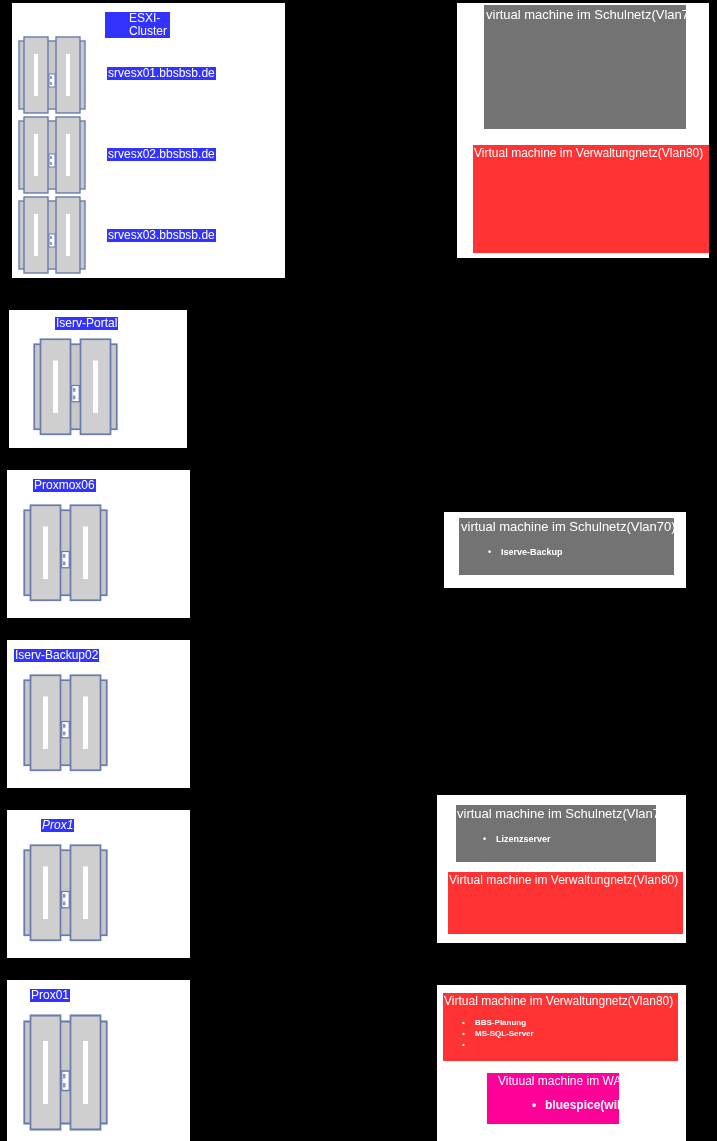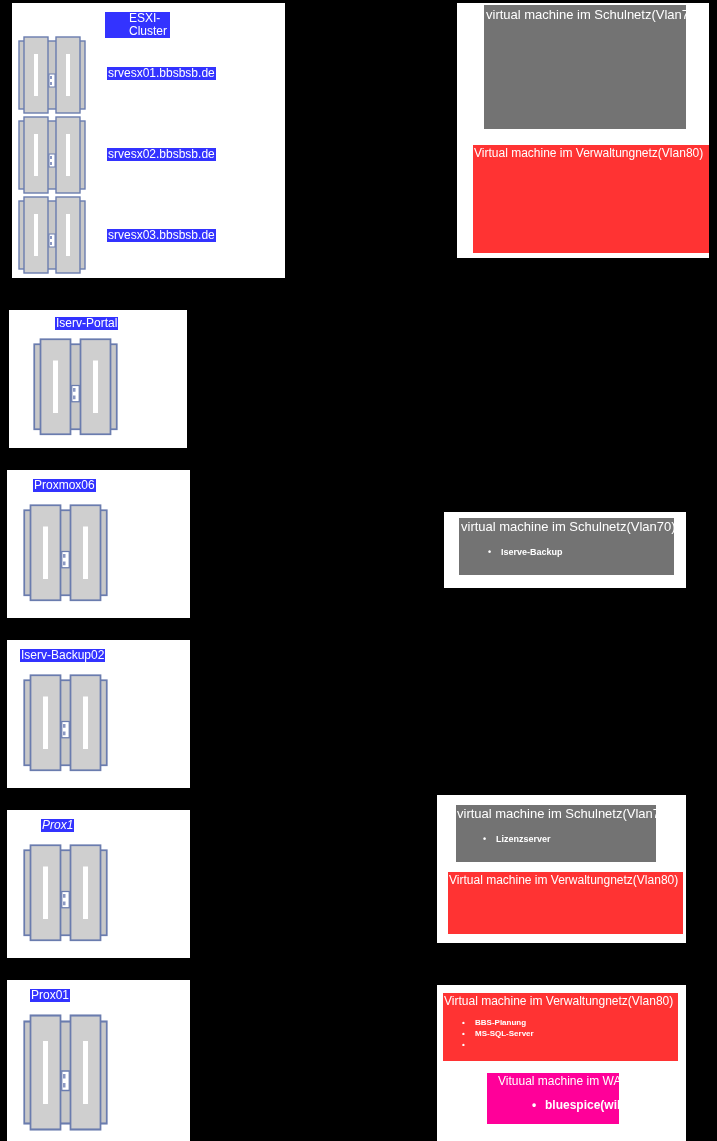--- a/index.html
+++ b/index.html
@@ -187,21 +187,21 @@
 
 <div class="panel" style="left:444px; top:512px; width:242px; height:76px;"></div>
 <div class="vmbox green" style="left:459px; top:518px; width:215px; height:57px; padding:1px 0 0 0;">
   <span class="vmbox-title t-lg" style="margin-left:2px;">virtual machine im Schulnetz(Vlan70)</span>
   <ul class="vmbox-list li-lg" style="margin-top:10px; margin-left:42px;">
     <li>Iserve-Backup</li>
   </ul>
 </div>
 
 <div class="panel" style="left:7px; top:640px; width:183px; height:148px;"></div>
-<div class="host-label" style="left:20px; top:649px;text-align:right;">Iserv-Backup02</div>
+<div class="host-label" style="left:14px; top:649px;text-align:right;">Iserv-Backup02</div>
 <div class="server-icon" style="left:23px; top:674px; width:85px; height:100px;">
   <svg width="85" height="100" viewBox="0 0 68 80" preserveAspectRatio="none" xmlns="http://www.w3.org/2000/svg">
     <rect x="1" y="5" width="12" height="68" fill="#c8c8c8" stroke="#6a7cae" stroke-width="1.4"></rect>
     <rect x="55" y="5" width="12" height="68" fill="#c8c8c8" stroke="#6a7cae" stroke-width="1.4"></rect>
     <rect x="29" y="5" width="10" height="68" fill="#c8c8c8" stroke="#6a7cae" stroke-width="1.4"></rect>
     <rect x="6" y="1" width="24" height="76" fill="#cfcfcf" stroke="#6a7cae" stroke-width="1.4"></rect>
     <rect x="38" y="1" width="24" height="76" fill="#cfcfcf" stroke="#6a7cae" stroke-width="1.4"></rect>
     <rect x="16" y="18" width="4" height="42" fill="#ffffff"></rect>
     <rect x="48" y="18" width="4" height="42" fill="#ffffff"></rect>
     <rect x="31" y="38" width="6" height="13" fill="#ffffff" stroke="#6a7cae" stroke-width="1"></rect>

